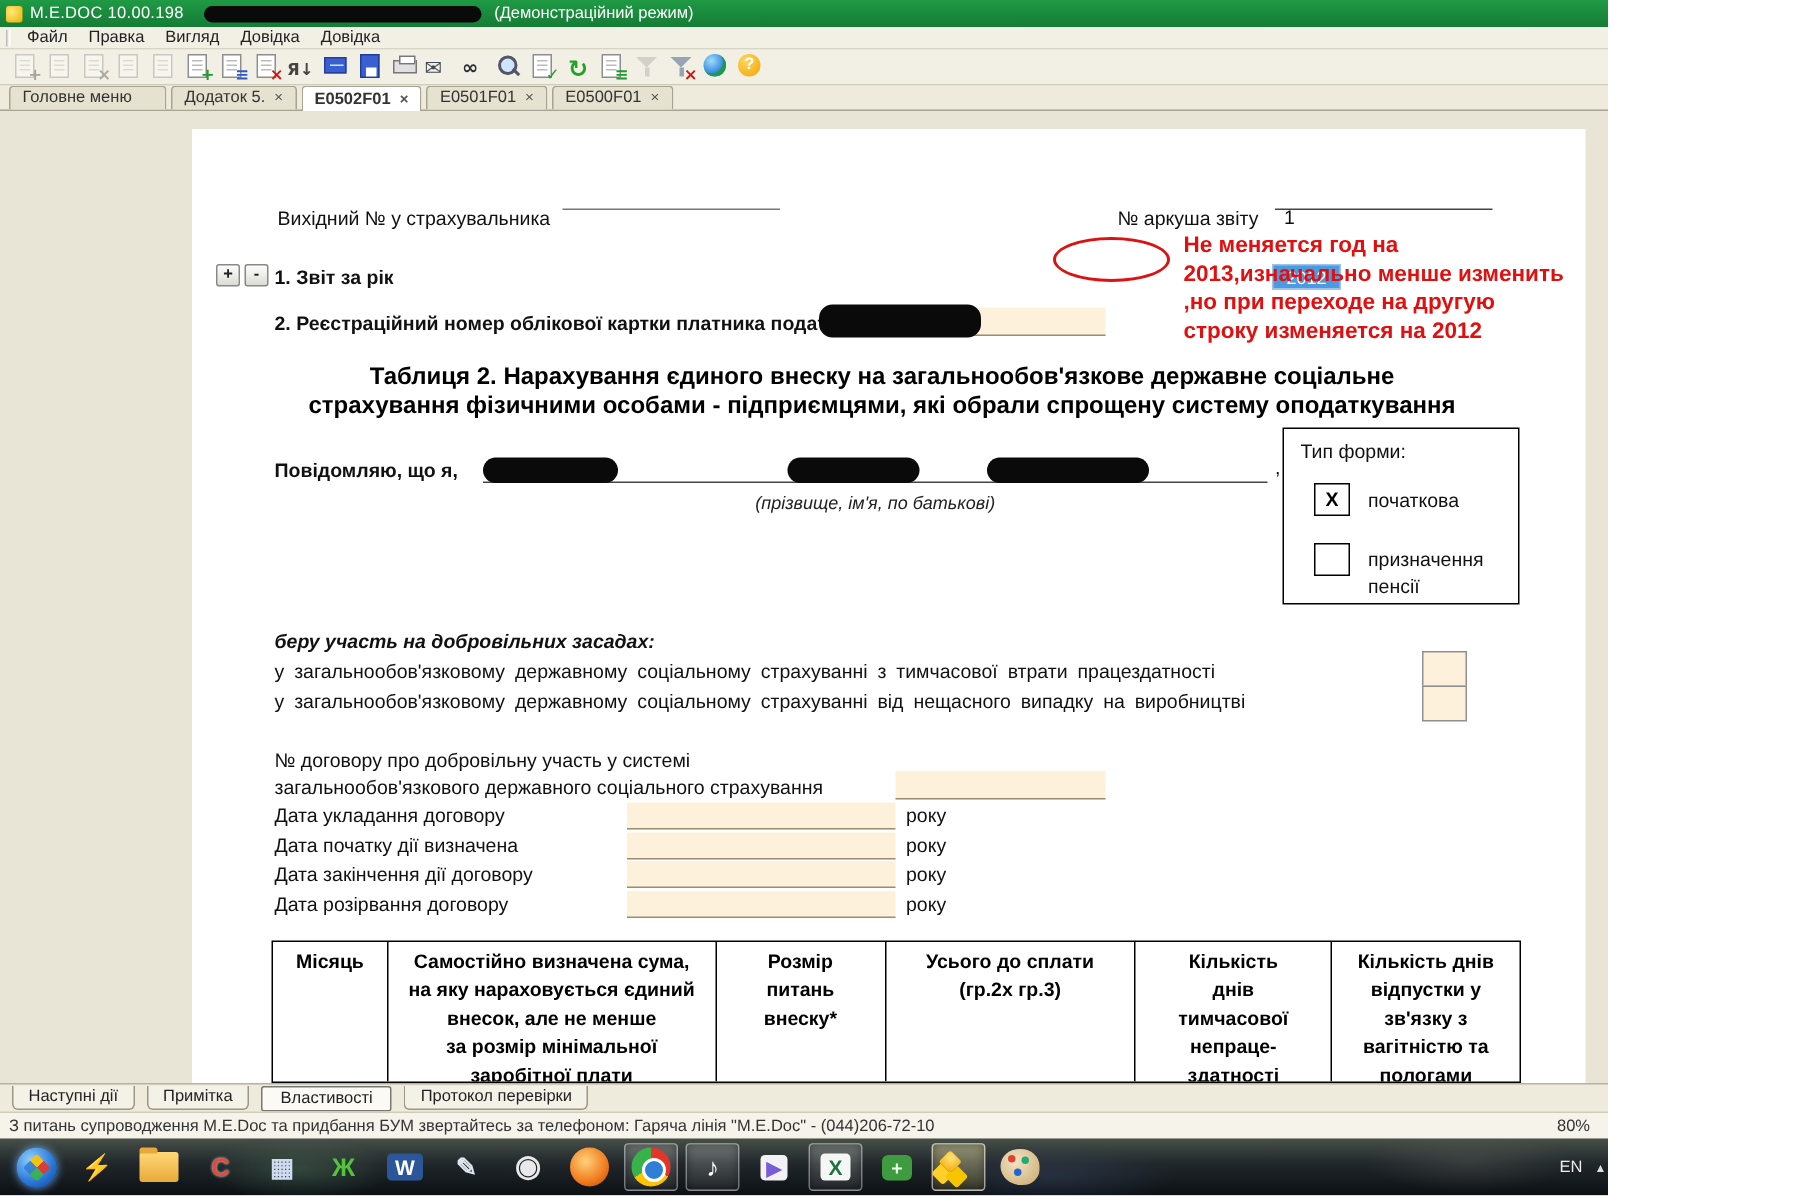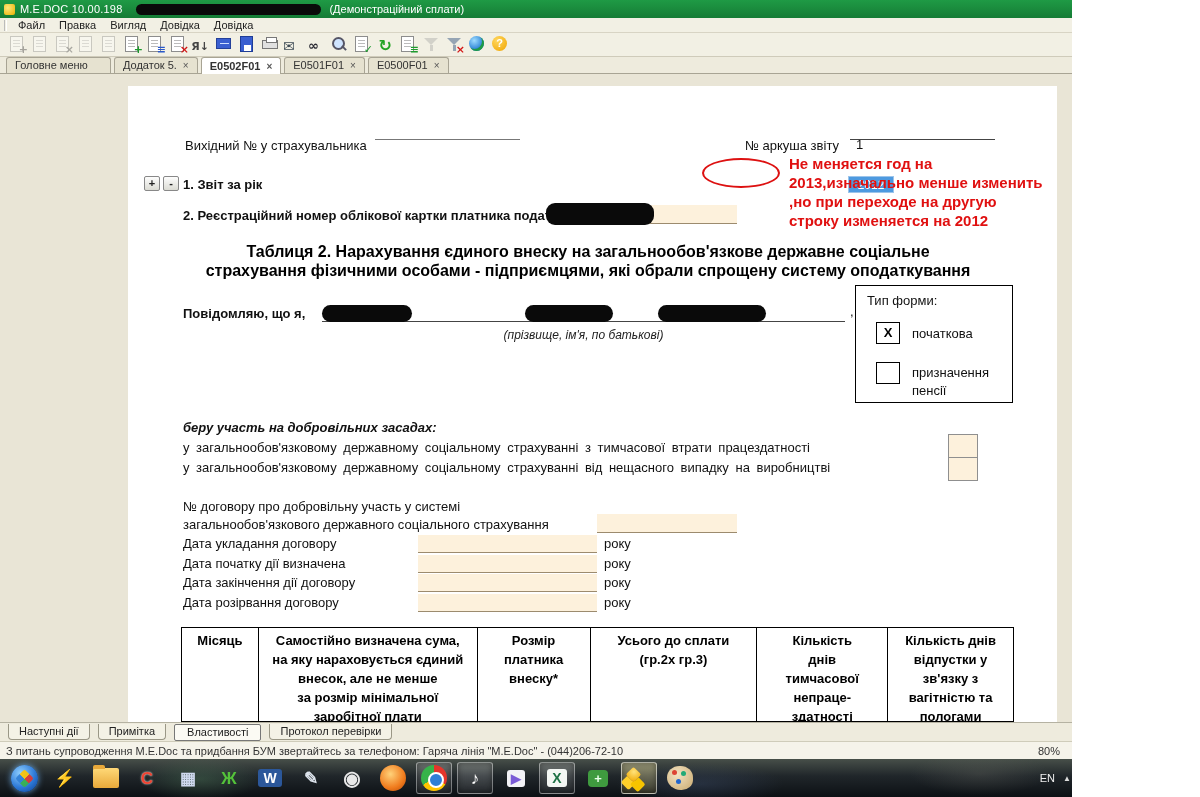--- a/index.html
+++ b/index.html
@@ -116,21 +116,21 @@
 </style>
 </head>
 <body>
 
 <div class="screen">
 
   <div class="titlebar">
     <span class="tb-logo"></span>
     <span class="tb-title">M.E.DOC 10.00.198</span>
     <span class="tb-redact"></span>
-    <span class="tb-mode">(Демонстраційний сплати)</span>
+    <span class="tb-mode">(Демонстраційний режим)</span>
     <span class="wc">
       <span>_</span>
       <span>□</span>
       <span>×</span>
     </span>
   </div>
 
   <div class="menubar">
     <span class="grip"></span>
     <span class="mi">Файл</span>
@@ -309,21 +309,21 @@
       <span class="lbl" style="left:476px; top:509px;">року</span>
 
       <div class="ftable">
         <div class="cell" style="width:77px;">Місяць</div>
         <div class="cell" style="width:219px;">Самостійно визначена сума,
 на яку нараховується єдиний
 внесок, але не менше
 за розмір мінімальної
 заробітної плати</div>
         <div class="cell" style="width:113px;">Розмір
-платника
+питань
 внеску*</div>
         <div class="cell" style="width:167px;">Усього до сплати
 (гр.2х гр.3)</div>
         <div class="cell" style="width:131px;">Кількість
 днів
 тимчасової
 непраце-
 здатності</div>
         <div class="cell" style="width:125px;">Кількість днів
 відпустки у

